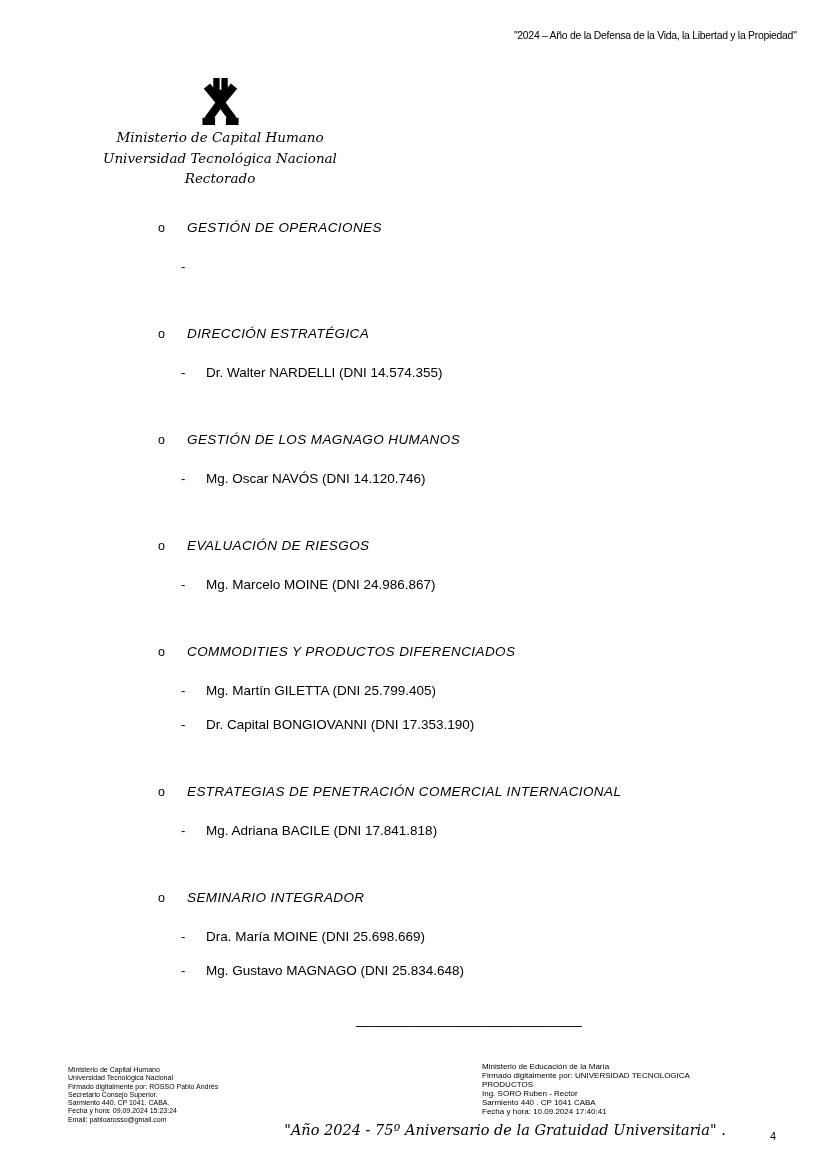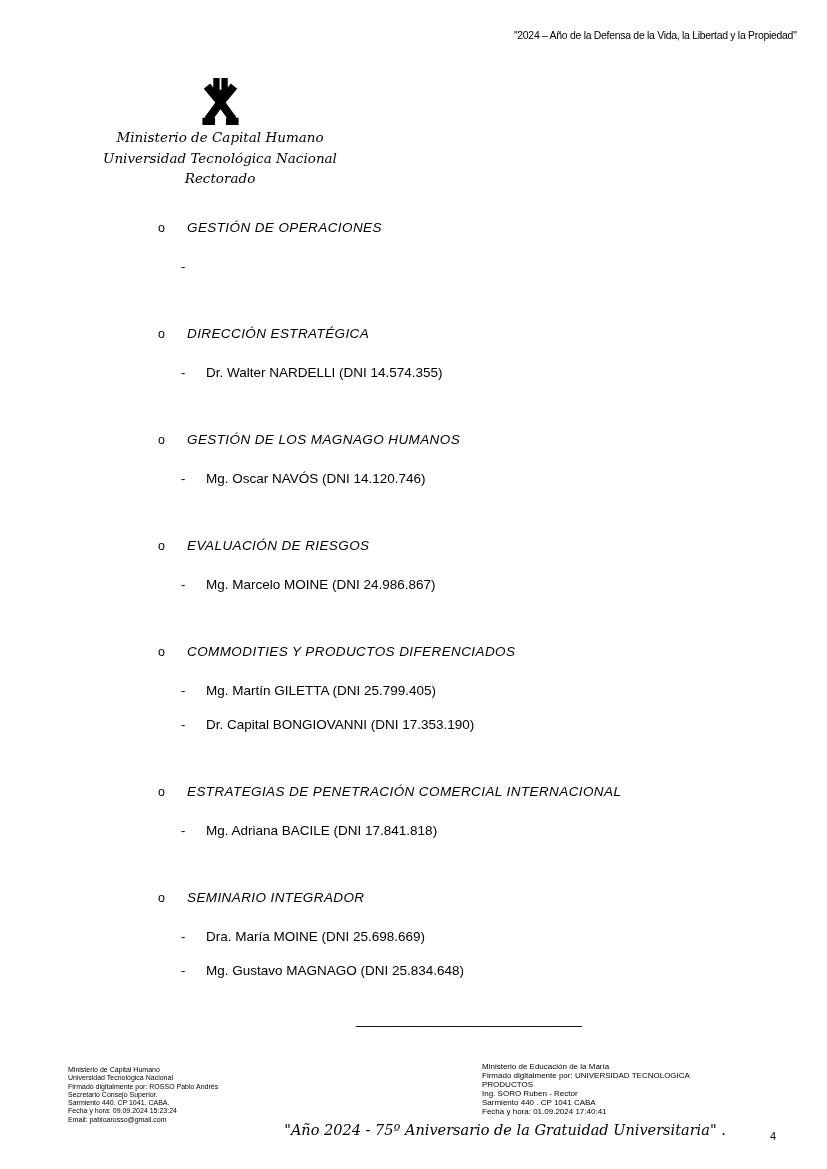--- a/index.html
+++ b/index.html
@@ -245,20 +245,20 @@
     <div>Fecha y hora: 09.09.2024 15:23:24</div>
     <div>Email: pabloarosso@gmail.com</div>
   </div>
 
   <div class="sig-block-right">
     <div>Ministerio de Educación de la María</div>
     <div>Firmado digitalmente por: UNIVERSIDAD TECNOLOGICA</div>
     <div>PRODUCTOS</div>
     <div>Ing. SORO Ruben - Rector</div>
     <div>Sarmiento 440 . CP 1041 CABA</div>
-    <div>Fecha y hora: 01.09.2024 17:40:41</div>
+    <div>Fecha y hora: 10.09.2024 17:40:41</div>
   </div>
 
   <div class="footer-quote">"Año 2024 - 75º Aniversario de la Gratuidad Universitaria" .</div>
 
   <div class="page-number">4</div>
 
 </div>
 
 </body></html>

